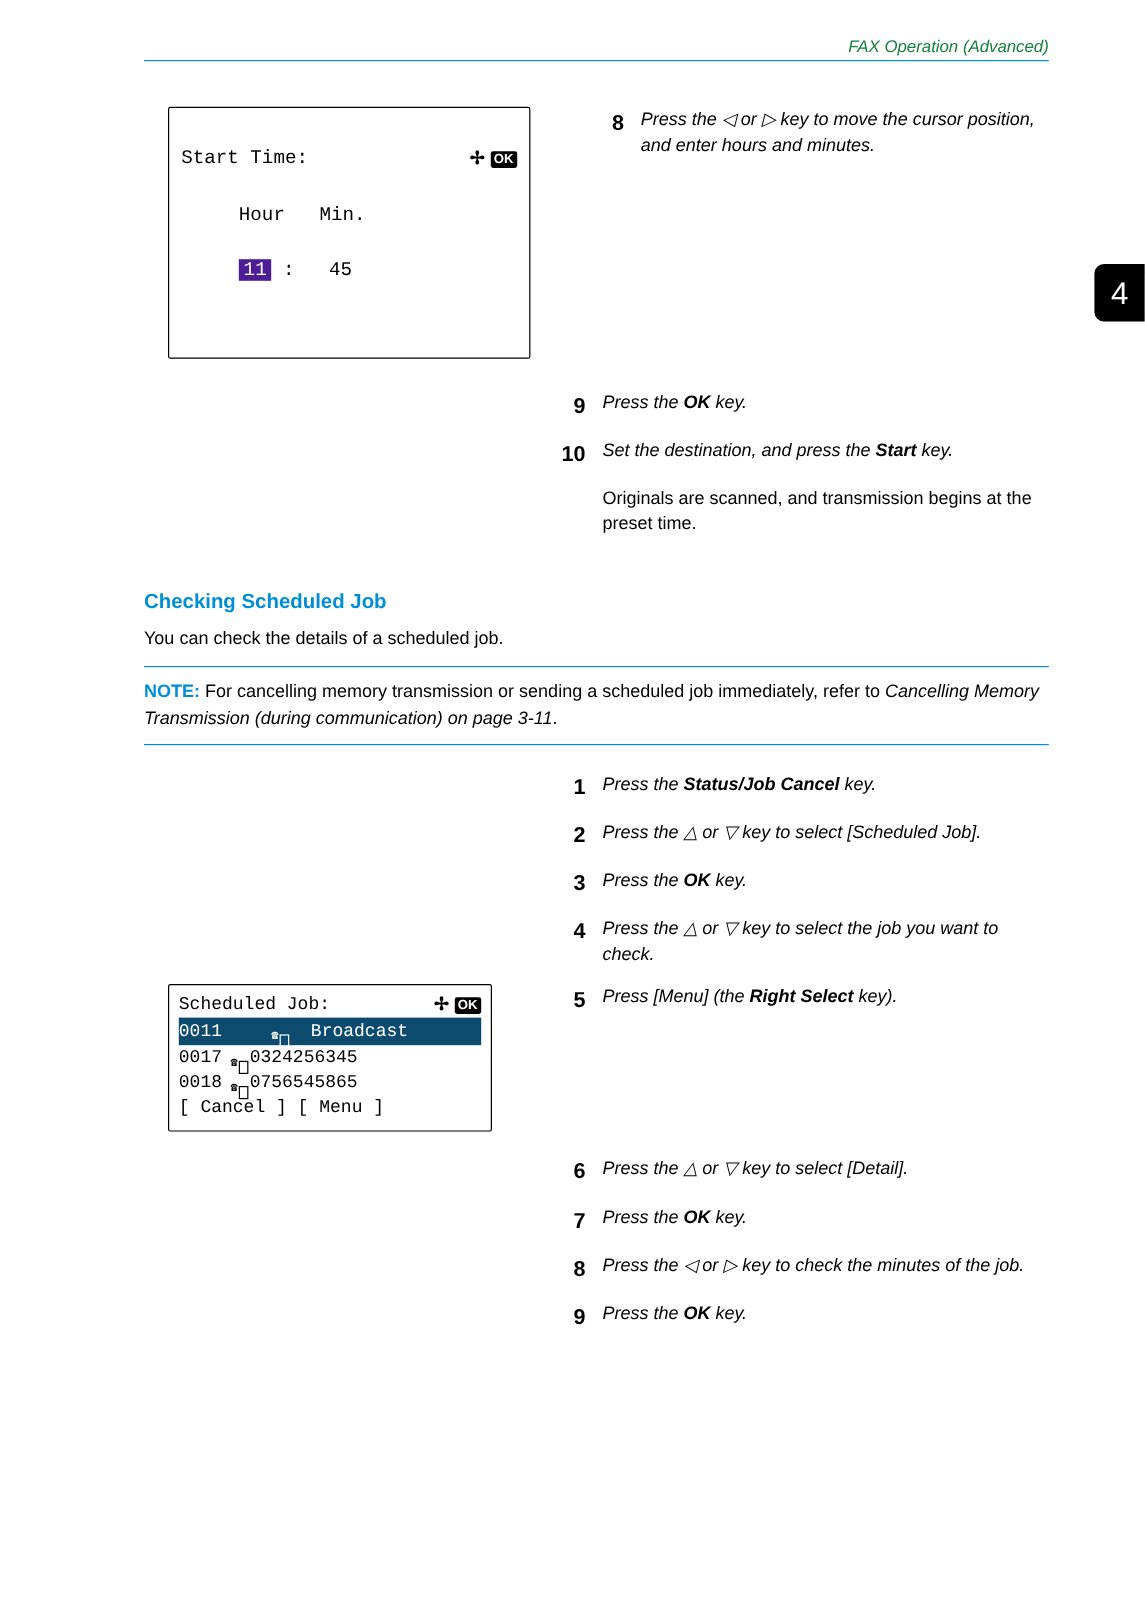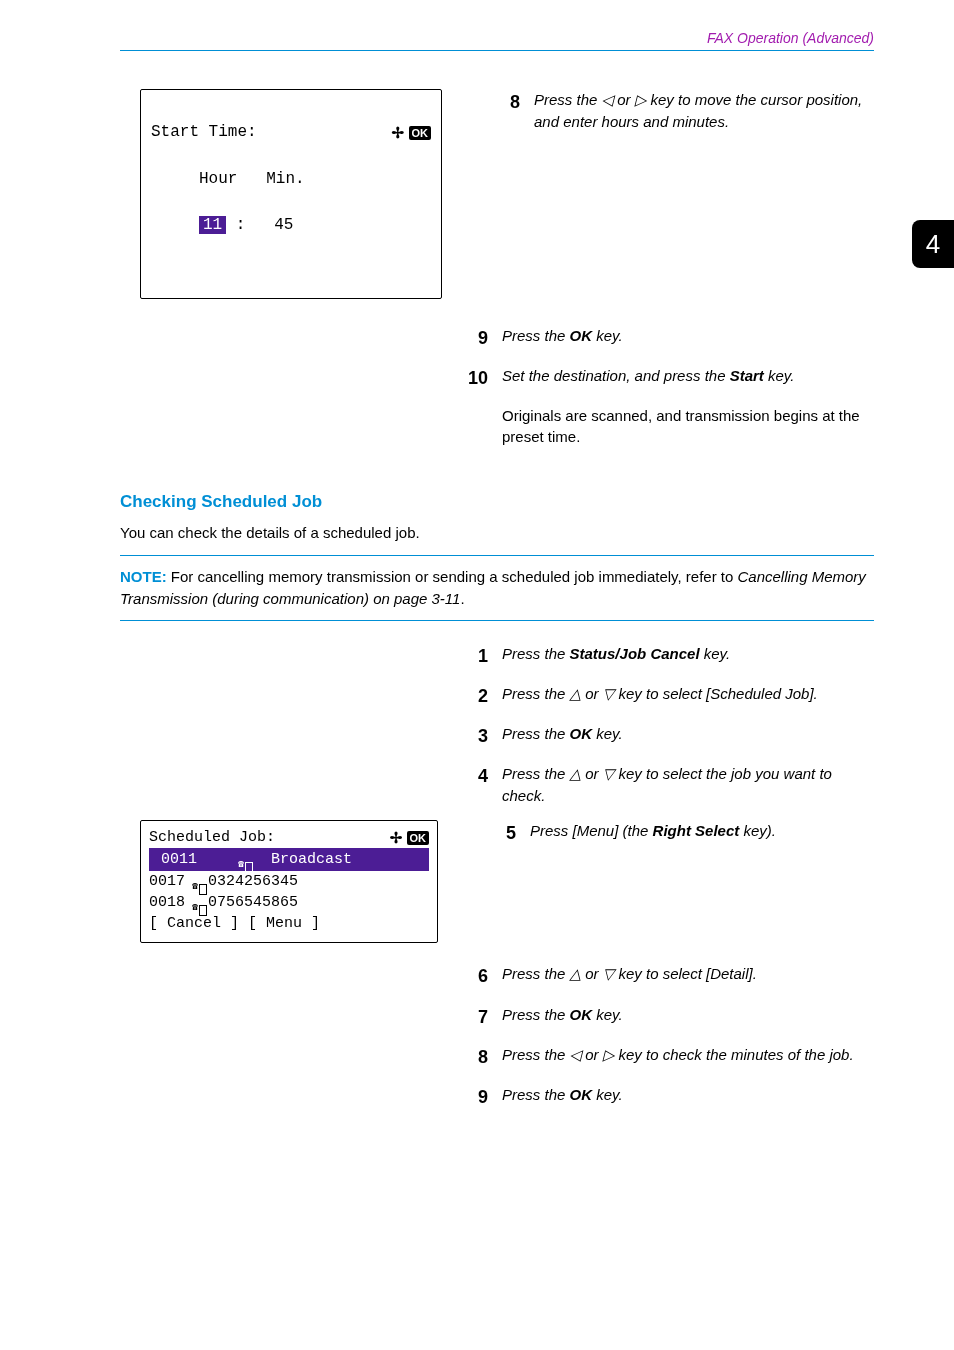--- a/index.html
+++ b/index.html
@@ -14,21 +14,21 @@
     width: 954px;
     padding: 30px 80px 40px 120px;
     position: relative;
   }
   .header-bar {
     border-bottom: 1.5px solid #008fd5;
     padding-bottom: 4px;
     text-align: right;
     font-style: italic;
     font-size: 14px;
-    color: #a21caf;
+    color: #15803d;
     margin-bottom: 38px;
   }
   .two-col {
     display: flex;
     gap: 50px;
     align-items: flex-start;
   }
   .lcd-box {
     border: 1.5px solid #000;
     border-radius: 2px;
@@ -149,33 +149,33 @@
     left: 5px;
     top: 2px;
     width: 8px;
     height: 11px;
     border: 1px solid currentColor;
     background: transparent;
   }
   .lcd-box2 {
     border: 1.5px solid #000;
     border-radius: 2px;
-    width: 298px;
+    width: 270px;
     padding: 6px 8px 8px 8px;
     font-family: "Courier New", monospace;
     font-size: 15px;
     line-height: 1.4;
     margin-left: 20px;
     flex-shrink: 0;
   }
   .lcd-box2 .row { display: flex; align-items: center; }
   .lcd-box2 .inv-full {
-    background: #4c1d95;
-    color: #fff;
-    padding: 1px 12px;
+    background: #0c4a6e;
+    color: #fff;
+    padding: 1px 0;
     display: flex;
     align-items: center;
     width: 100%;
     gap: 17px;
   }
 </style>
 </head>
 <body>
 
 <div class="page">

